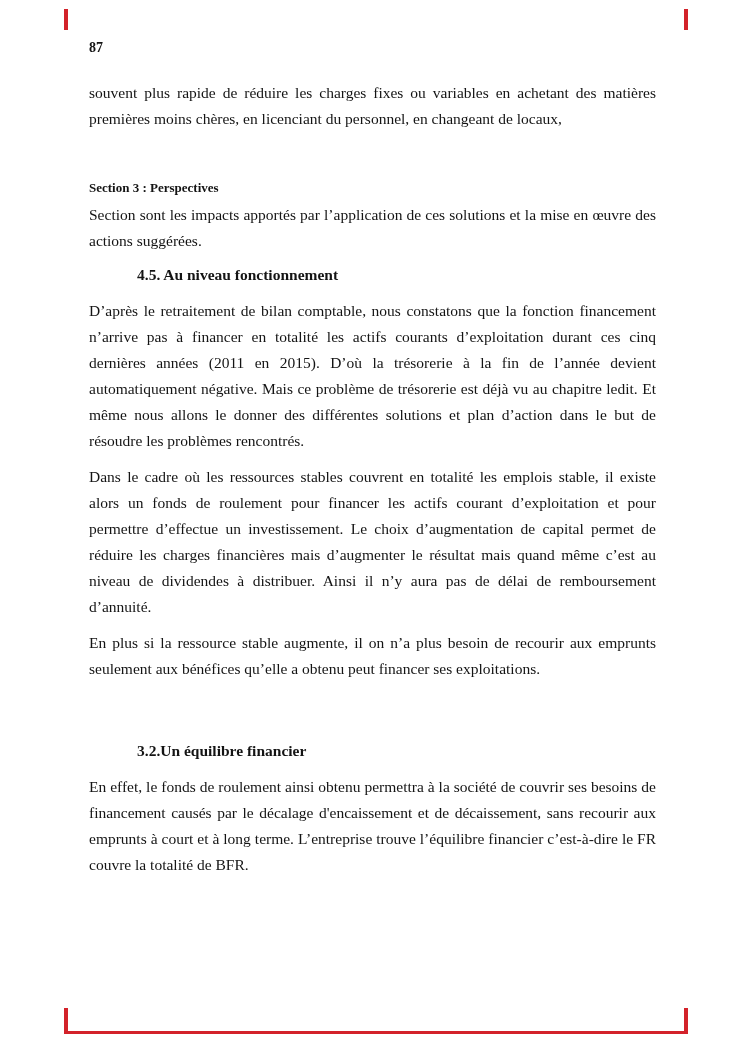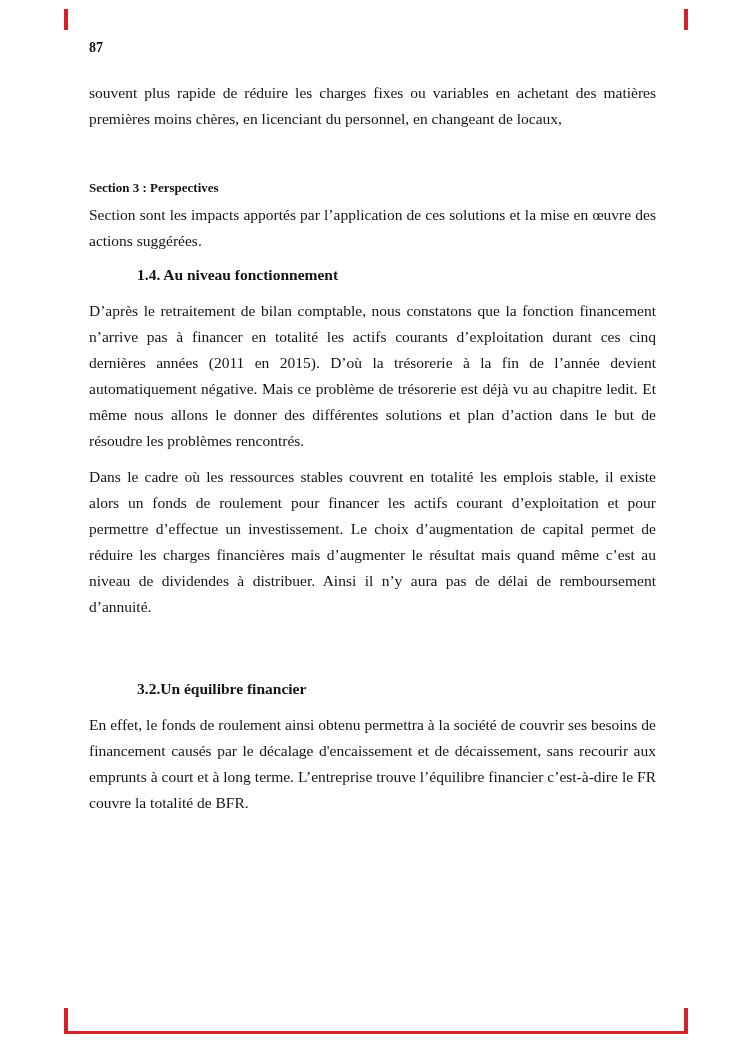--- a/index.html
+++ b/index.html
@@ -90,26 +90,27 @@
   <div id="content">
 
     <div class="pagenum">87</div>
 
     <p class="body first">souvent plus rapide de réduire les charges fixes ou variables en achetant des matières premières moins chères, en licenciant du personnel, en changeant de locaux,</p>
 
     <h1 class="section">Section 3 : Perspectives</h1>
 
     <p class="body after-heading">Section sont les impacts apportés par l’application de ces solutions et la mise en œuvre des actions suggérées.</p>
 
-    <h2 class="sub">1.4. Au niveau fonctionnement</h2>
+    <h2 class="sub">4.5. Au niveau fonctionnement</h2>
 
     <p class="body">D’après le retraitement de bilan comptable, nous constatons que la fonction financement n’arrive pas à financer en totalité les actifs courants d’exploitation durant ces cinq dernières années (2011 en 2015). D’où la trésorerie à la fin de l’année devient automatiquement négative. Mais ce problème de trésorerie est déjà vu au chapitre ledit. Et même nous allons le donner des différentes solutions et plan d’action dans le but de résoudre les problèmes rencontrés.</p>
 
 
     <p class="body">Dans le cadre où les ressources stables couvrent en totalité les emplois stable, il existe alors un fonds de roulement pour financer les actifs courant d’exploitation et pour permettre d’effectue un investissement. Le choix d’augmentation de capital permet de réduire les charges financières mais d’augmenter le résultat mais quand même c’est au niveau de dividendes à distribuer. Ainsi il n’y aura pas de délai de remboursement d’annuité.</p>
 
+    <p class="body">En plus si la ressource stable augmente, il on n’a plus besoin de recourir aux emprunts seulement aux  bénéfices qu’elle a obtenu peut financer ses exploitations.</p>
 
     <h2 class="sub sub2">3.2.Un équilibre financier</h2>
 
     <p class="body">En effet, le fonds de roulement ainsi obtenu permettra à la société de couvrir ses besoins de financement causés par le décalage d'encaissement et de décaissement, sans recourir aux emprunts à court et à long terme. L’entreprise trouve l’équilibre financier c’est-à-dire  le FR couvre la totalité de BFR.</p>
 
   </div>
 </div>
 
 </body></html>

